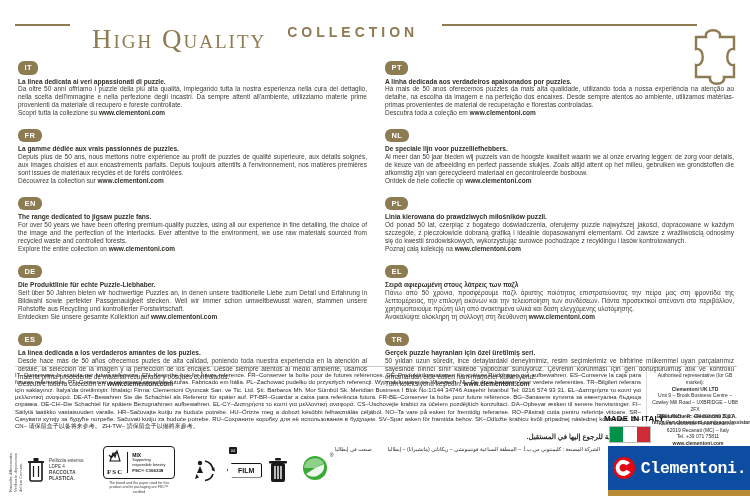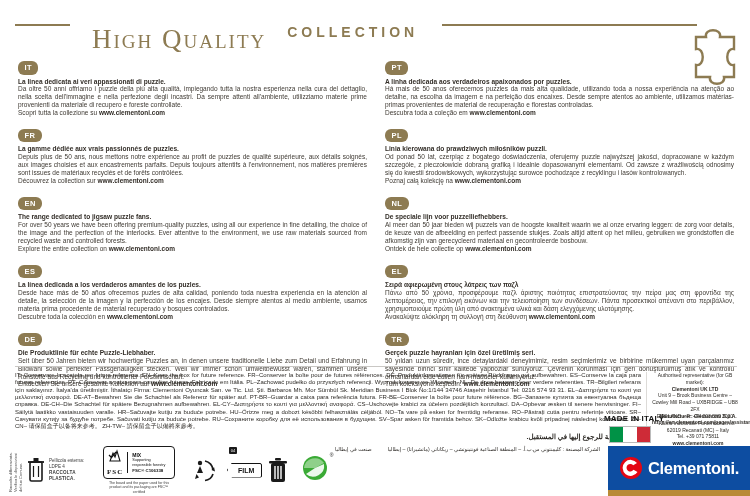--- a/index.html
+++ b/index.html
@@ -95,21 +95,21 @@
     padding:3px 7px 3px 10px;clip-path:polygon(0 50%,14% 0,100% 0,100% 100%,14% 100%);
     border-radius:2px;display:flex;align-items:center;
   }
   .greendot{margin-left:12px;position:relative;}
   .greendot .r-mark{position:absolute;top:-3px;right:-5px;font-size:5px;color:#111;}
   
   .logo-panel{
     position:absolute;left:608px;top:446px;width:142px;height:44px;background:#0d4da1;
     display:flex;align-items:center;justify-content:center;gap:5px;
   }
-  .logo-word{color:#fff;font-weight:bold;font-size:16.5px;letter-spacing:-0.3px;}
+  .logo-word{color:#fff;font-weight:bold;font-size:16.5px;letter-spacing:-0.3px;font-family:Liberation Mono, monospace;}
   .gold-strip{position:absolute;left:608px;top:490px;width:142px;height:6px;background:#b98a36;}
 </style>
 </head>
 <body>
 
 <div class="header">
   <div class="rule rule-left"></div>
   <span class="title-serif">High Quality</span>
   <span class="title-sans">collection</span>
   <div class="rule rule-right"></div>
@@ -138,53 +138,53 @@
   </div>
 
   <div class="block">
     <span class="badge">EN</span>
     <div class="btitle">The range dedicated to jigsaw puzzle fans.</div>
     <div class="bbody">For over 50 years we have been offering premium-quality puzzles, using all our experience in fine detailing, the choice of the image and the perfection of the interlocks. Ever attentive to the environment, we use raw materials sourced from recycled waste and controlled forests.</div>
     <div class="blink"><span>Explore the entire collection on </span><b>www.clementoni.com</b></div>
   </div>
 
   <div class="block">
+    <span class="badge">DE</span>
+    <div class="btitle">Die Produktlinie für echte Puzzle-Liebhaber.</div>
+    <div class="bbody">Seit über 50 Jahren bieten wir hochwertige Puzzles an, in denen unsere traditionelle Liebe zum Detail und Erfahrung in Bildwahl sowie perfekter Passgenauigkeit stecken. Weil wir immer schon umweltbewusst waren, stammen unsere Rohstoffe aus Recycling und kontrollierter Forstwirtschaft.</div>
+    <div class="blink"><span>Entdecken Sie unsere gesamte Kollektion auf </span><b>www.clementoni.com</b></div>
+  </div>
+
+  <div class="block">
     <span class="badge">ES</span>
     <div class="btitle">La línea dedicada a los verdaderos amantes de los puzles.</div>
     <div class="bbody">Desde hace más de 50 años ofrecemos puzles de alta calidad, poniendo toda nuestra experiencia en la atención al detalle, la selección de la imagen y la perfección de los encajes. Desde siempre atentos al medio ambiente, usamos materia prima procedente de material recuperado y bosques controlados.</div>
     <div class="blink"><span>Descubre toda la colección en </span><b>www.clementoni.com</b></div>
   </div>
-
-  <div class="block">
-    <span class="badge">DE</span>
-    <div class="btitle">Die Produktlinie für echte Puzzle-Liebhaber.</div>
-    <div class="bbody">Seit über 50 Jahren bieten wir hochwertige Puzzles an, in denen unsere traditionelle Liebe zum Detail und Erfahrung in Bildwahl sowie perfekter Passgenauigkeit stecken. Weil wir immer schon umweltbewusst waren, stammen unsere Rohstoffe aus Recycling und kontrollierter Forstwirtschaft.</div>
-    <div class="blink"><span>Entdecken Sie unsere gesamte Kollektion auf </span><b>www.clementoni.com</b></div>
-  </div>
 </div>
   <div class="col" id="col-right">
   <div class="block">
     <span class="badge">PT</span>
     <div class="btitle">A linha dedicada aos verdadeiros apaixonados por puzzles.</div>
     <div class="bbody">Há mais de 50 anos oferecemos puzzles da mais alta qualidade, utilizando toda a nossa experiência na atenção ao detalhe, na escolha da imagem e na perfeição dos encaixes. Desde sempre atentos ao ambiente, utilizamos matérias-primas provenientes de material de recuperação e florestas controladas.</div>
     <div class="blink"><span>Descubra toda a coleção em </span><b>www.clementoni.com</b></div>
   </div>
 
   <div class="block">
+    <span class="badge">NL</span>
+    <div class="btitle">De speciale lijn voor puzzelliefhebbers.</div>
+    <div class="bbody">Al meer dan 50 jaar bieden wij puzzels van de hoogste kwaliteit waarin we al onze ervaring leggen: de zorg voor details, de keuze van de afbeelding en perfect passende stukjes. Zoals altijd attent op het milieu, gebruiken we grondstoffen die afkomstig zijn van gerecycleerd materiaal en gecontroleerde bosbouw.</div>
+    <div class="blink"><span>Ontdek de hele collectie op </span><b>www.clementoni.com</b></div>
+  </div>
+
+  <div class="block">
     <span class="badge">PL</span>
     <div class="btitle">Linia kierowana do prawdziwych miłośników puzzli.</div>
     <div class="bbody">Od ponad 50 lat, czerpiąc z bogatego doświadczenia, oferujemy puzzle najwyższej jakości, dopracowane w każdym szczególe, z pieczołowicie dobraną grafiką i idealnie dopasowanymi elementami. Od zawsze z wrażliwością odnosimy się do kwestii środowiskowych, wykorzystując surowce pochodzące z recyklingu i lasów kontrolowanych.</div>
     <div class="blink"><span>Poznaj całą kolekcję na </span><b>www.clementoni.com</b></div>
-  </div>
-
-  <div class="block">
-    <span class="badge">NL</span>
-    <div class="btitle">De speciale lijn voor puzzelliefhebbers.</div>
-    <div class="bbody">Al meer dan 50 jaar bieden wij puzzels van de hoogste kwaliteit waarin we al onze ervaring leggen: de zorg voor details, de keuze van de afbeelding en perfect passende stukjes. Zoals altijd attent op het milieu, gebruiken we grondstoffen die afkomstig zijn van gerecycleerd materiaal en gecontroleerde bosbouw.</div>
-    <div class="blink"><span>Ontdek de hele collectie op </span><b>www.clementoni.com</b></div>
   </div>
 
   <div class="block">
     <span class="badge">EL</span>
     <div class="btitle">Σειρά αφιερωμένη στους λάτρεις των παζλ</div>
     <div class="bbody">Πάνω από 50 χρόνια, προσφέρουμε παζλ άριστης ποιότητας επιστρατεύοντας την πείρα μας στη φροντίδα της λεπτομέρειας, την επιλογή εικόνων και την τελειοποίηση των συνδέσεων. Πάντα προσεκτικοί απέναντι στο περιβάλλον, χρησιμοποιούμε πρώτη ύλη από ανακτημένα υλικά και δάση ελεγχόμενης υλοτόμησης.</div>
     <div class="blink"><span>Ανακαλύψτε ολόκληρη τη συλλογή στη διεύθυνση </span><b>www.clementoni.com</b></div>
   </div>
 
   <div class="block">

